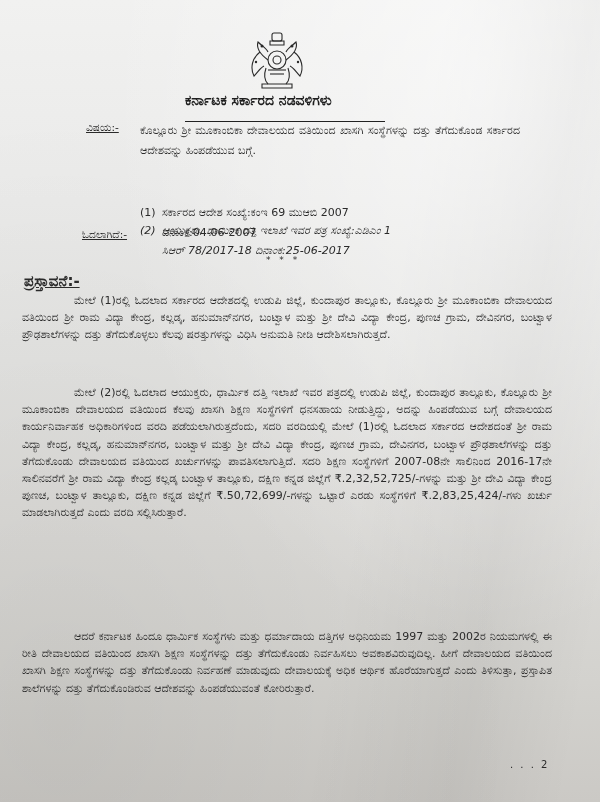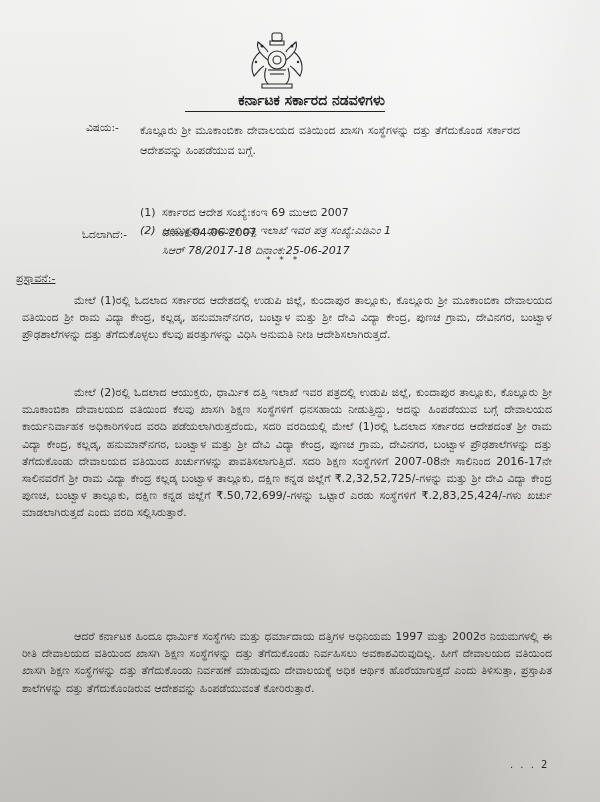--- a/index.html
+++ b/index.html
@@ -16,34 +16,34 @@
     .page::before {
       content: ""; position: absolute; inset: 0;
       background: radial-gradient(ellipse at 80% 10%, rgba(255,255,255,0.55), transparent 55%),
                   radial-gradient(ellipse at 10% 90%, rgba(0,0,0,0.06), transparent 60%),
                   linear-gradient(100deg, transparent 60%, rgba(0,0,0,0.05) 80%, transparent 95%);
       pointer-events: none;
     }
     .emblem { position: absolute; left: 246px; top: 30px; width: 62px; height: 62px; }
     .heading {
       position: absolute; left: 185px; top: 92px; width: 200px;
-      font-size: 14px; font-weight: bold; text-align: right;
-      border-bottom: 1.5px solid #222; padding-bottom: 2px; color: #1e1e1e;
+      font-size: 14px; font-weight: bold; text-align: left;
+      border-bottom: 1.5px solid #222; padding-bottom: 12px; color: #1e1e1e;
     }
     .row { position: absolute; font-size: 11px; line-height: 20px; }
-    .label { position: absolute; font-size: 10.6px; }
+    .label { position: absolute; font-size: 10.6px; text-decoration: underline; }
     .subject-label { left: 86px; top: 121px; }
     .subject { left: 140px; top: 121px; width: 380px; text-align: justify; }
     .read-label { left: 82px; top: 185px; margin-top: 43px; }
     .ref { left: 140px; width: 370px; }
     .ref .num { display: inline-block; width: 22px; }
     .stars { position: absolute; left: 266px; top: 255px; font-size: 9px; letter-spacing: 3px; }
     .preamble-label {
-      position: absolute; left: 16px; top: 272px; font-size: 11px;
-      font-weight: normal; text-decoration: underline;
+      position: absolute; left: 24px; top: 272px; font-size: 15px;
+      font-weight: bold; text-decoration: underline;
     }
     .para {
       position: absolute; left: 22px; width: 530px;
       font-size: 11px; line-height: 17.2px; text-align: justify; text-indent: 52px;
     }
     .page-footer { position: absolute; left: 510px; top: 759px; font-size: 10px; letter-spacing: 2px; }
   </style>
 </head>
 <body>
 

